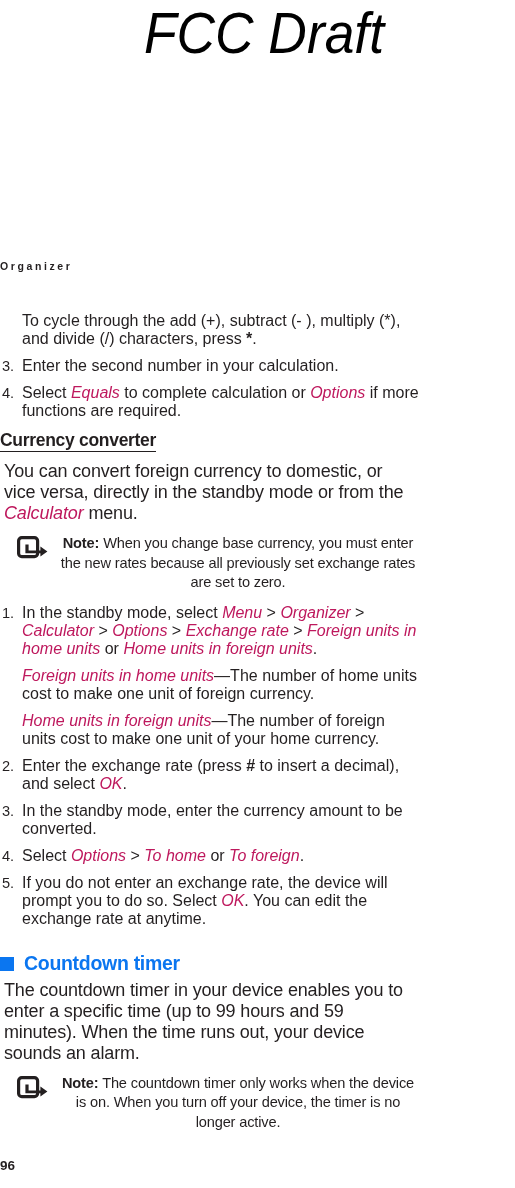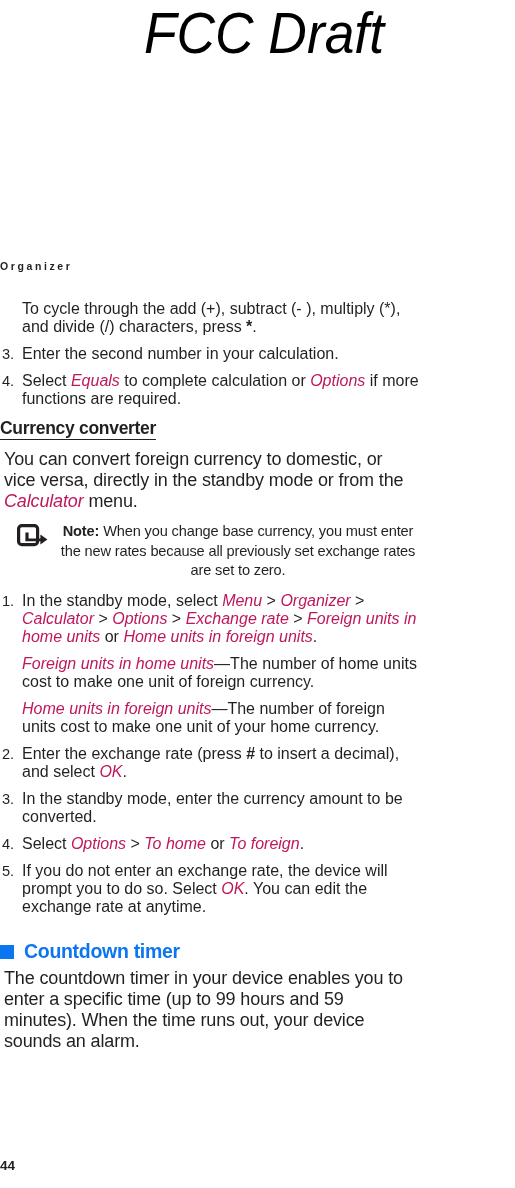--- a/index.html
+++ b/index.html
@@ -48,21 +48,21 @@
     left: 0;
     font-size: 10.5px;
     font-weight: bold;
     letter-spacing: 2.6px;
     color: #231f20;
   }
 
   
   .content {
     position: absolute;
-    top: 300px;
+    top: 312px;
     left: 0;
     width: 421px;
   }
 
   p, .blk {
     margin: 4px;
     font-size: 18px;
     line-height: 21px;
     letter-spacing: -0.15px;
   }
@@ -253,18 +253,27 @@
 
     <div class="heading1-wrap">
       <h1 class="heading1">
         <span class="sq-bullet"></span>
         <span>Countdown timer</span>
       </h1>
     </div>
 
     <p class="para">The countdown timer in your device enables you to enter a specific time (up to 99 hours and 59 minutes). When the time runs out, your device sounds an alarm.</p>
 
+    <div class="note">
+      <span class="note-icon">
+        <svg width="32" height="24" viewBox="0 0 32 24" xmlns="http://www.w3.org/2000/svg">
+          <rect x="1.6" y="1.6" width="19" height="19" rx="3.2" ry="3.2" fill="none" stroke="#231f20" stroke-width="3.2"></rect>
+          <path d="M11.6 8.6 L11.6 14.4 L23.4 14.4 L23.4 10.6 L30.4 15.6 L23.4 20.6 L23.4 17.2 L8.4 17.2 L8.4 8.6 Z" fill="#231f20"></path>
+        </svg>
+      </span>
+      <div class="note-text"><b>Note:</b><span> The countdown timer only works when the device is on. When you turn off your device, the timer is no longer active.</span></div>
+    </div>
 
   </div>
 
-  <div class="page-number">44</div>
+  <div class="page-number">96</div>
 
 </div>
 
 </body></html>

